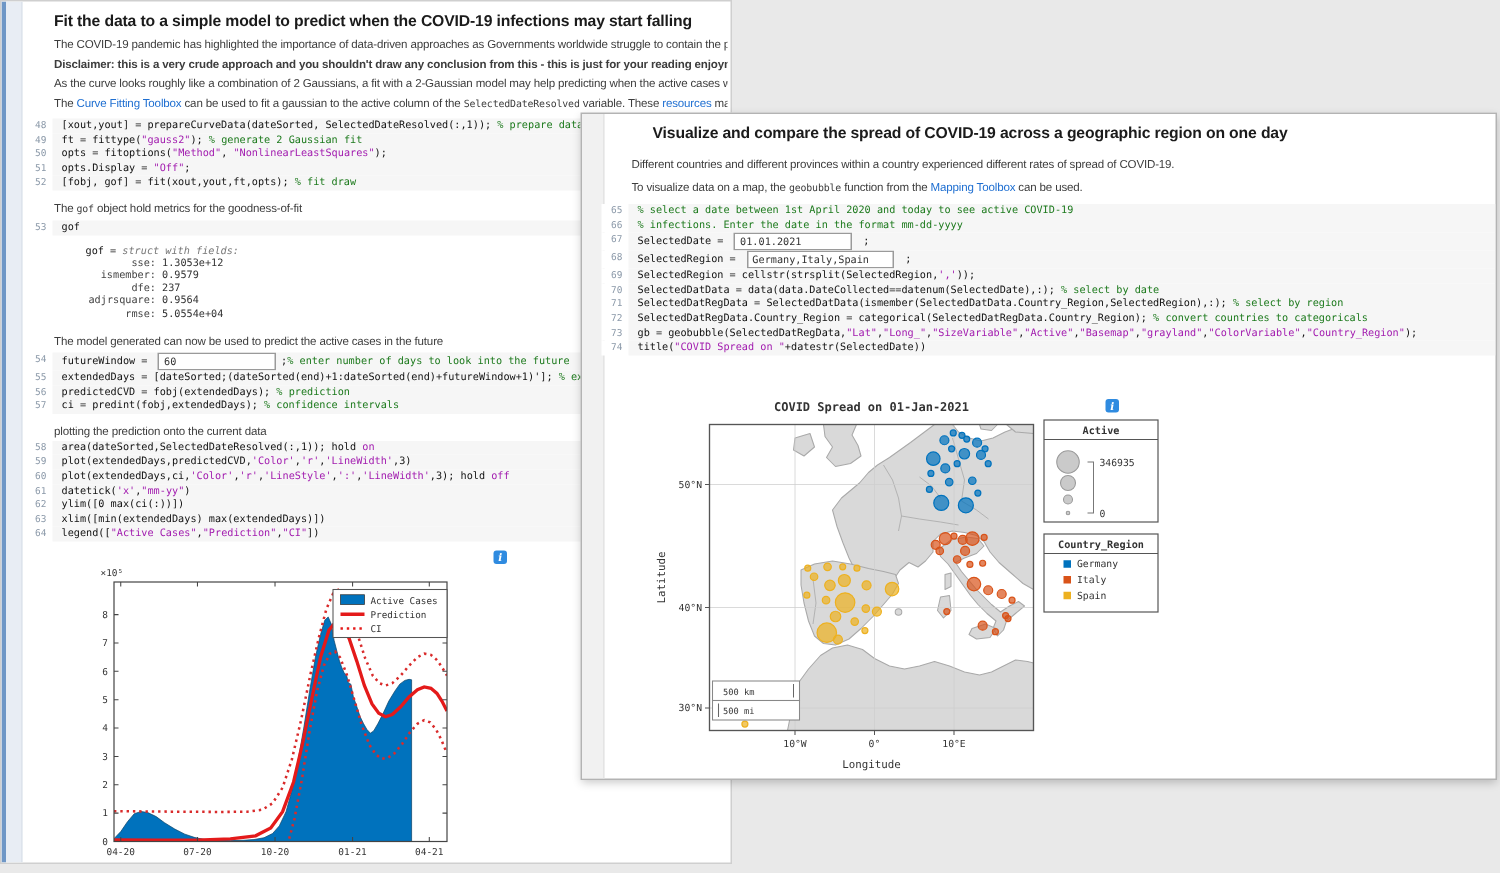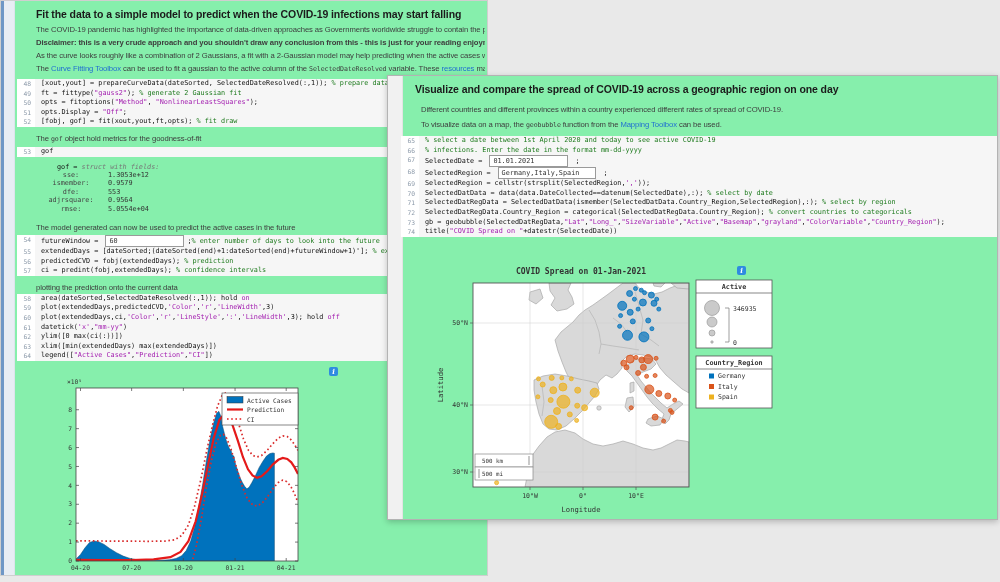--- a/index.html
+++ b/index.html
@@ -1,28 +1,28 @@
 <!DOCTYPE html>
 <html><head>
 <meta charset="utf-8">
 <style>
   html,body{margin:0;padding:0;}
   body{width:1000px;height:582px;background:#e9e9e9;overflow:hidden;
        font-family:"Liberation Sans",sans-serif;position:relative;}
-  .win{position:absolute;background:#86efac;box-sizing:border-box;}
+  .win{position:absolute;background:#ffffff;box-sizing:border-box;}
   .win-left{left:0;top:2;width:488px;height:576px;border:1px solid #cfcfcf;z-index:1;overflow:hidden;}
   .win-right{left:387px;top:75px;width:611px;height:445px;border:1px solid #b3b3b3;z-index:5;
              box-shadow:0 2px 6px rgba(0,0,0,.22);overflow:hidden;}
   .content{position:relative;width:100%;height:100%;}
   .strip-left{position:absolute;left:0;top:0;bottom:0;width:13px;background:#e8edf4;border-right:1px solid #dde3ec;}
   .strip-left:before{content:"";position:absolute;left:0;top:0;bottom:0;width:3px;background:#6f97c6;}
   .strip-right{position:absolute;left:0;top:0;bottom:0;width:14px;background:#f1f1f1;border-right:1px solid #e4e4e4;}
   h1.title{font-size:10.5px;line-height:14px;font-weight:bold;color:#1b1b1b;margin:6px 6px 0 35px;
            white-space:nowrap;overflow:hidden;letter-spacing:-0.1px;}
-  .win-right h1.title{margin-left:27px;}
+  .win-right h1.title{margin-left:47px;}
   p.para{font-size:7.7px;line-height:9px;color:#3d3d3d;margin:4px 2px 0 35px;white-space:nowrap;
          overflow:hidden;letter-spacing:-0.1px;}
   .win-right p.para{margin-left:33px;}
   p.para.mt{margin-top:7px;}
   .sg-b{font-weight:bold;}
   .sg-l{color:#1f6fd1;}
   .sg-m{font-family:"DejaVu Sans Mono",monospace;font-size:6.6px;}
   .sg-c{color:#1d7a1d;}
   .sg-p{color:#a21caf;}
   .sg-i{display:inline-block;border:1px solid #9a9a9a;background:#fff;color:#333;
@@ -32,21 +32,21 @@
   .ln{width:14px;margin-left:16px;text-align:right;padding-right:4px;color:#8a98a8;
       font-size:6.3px;line-height:9.6px;flex:none;background:#fff;}
   .win-right .ln{margin-left:13px;}
   .cline{flex:1;background:#f6f6f6;padding:0 0 0 6px;color:#111;line-height:9.6px;
          white-space:nowrap;overflow:hidden;}
   .gof-out{margin:6px 0 0 37px;font-family:"DejaVu Sans Mono",monospace;font-size:6.8px;
            line-height:8.4px;color:#444;}
   .gof-lead{color:#111;padding-left:19px;}
   .gof-note{font-style:italic;color:#777;}
   .gof-row{display:flex;}
-  .gof-name{width:66px;text-align:center;flex:none;color:#444;}
+  .gof-name{width:66px;text-align:right;flex:none;color:#444;}
   .gof-val{padding-left:4px;color:#333;}
   .info-icon{position:absolute;width:9px;height:9px;background:#2f8be0;border-radius:2px;color:#fff;
              font-family:"DejaVu Serif",serif;font-size:7px;line-height:9px;text-align:center;
              font-weight:bold;font-style:italic;}
   svg text{font-family:"DejaVu Sans Mono",monospace;fill:#333;}
   .fig{position:absolute;}
 </style>
 </head>
 <body>
 
@@ -92,21 +92,21 @@
         <div class="gof-row">
           <span class="gof-name">sse:</span>
           <span class="gof-val">1.3053e+12</span>
         </div>
         <div class="gof-row">
           <span class="gof-name">ismember:</span>
           <span class="gof-val">0.9579</span>
         </div>
         <div class="gof-row">
           <span class="gof-name">dfe:</span>
-          <span class="gof-val">553</span>
+          <span class="gof-val">237</span>
         </div>
         <div class="gof-row">
           <span class="gof-name">adjrsquare:</span>
           <span class="gof-val">0.9564</span>
         </div>
         <div class="gof-row">
           <span class="gof-name">rmse:</span>
           <span class="gof-val">5.0554e+04</span>
         </div>
       </div>

